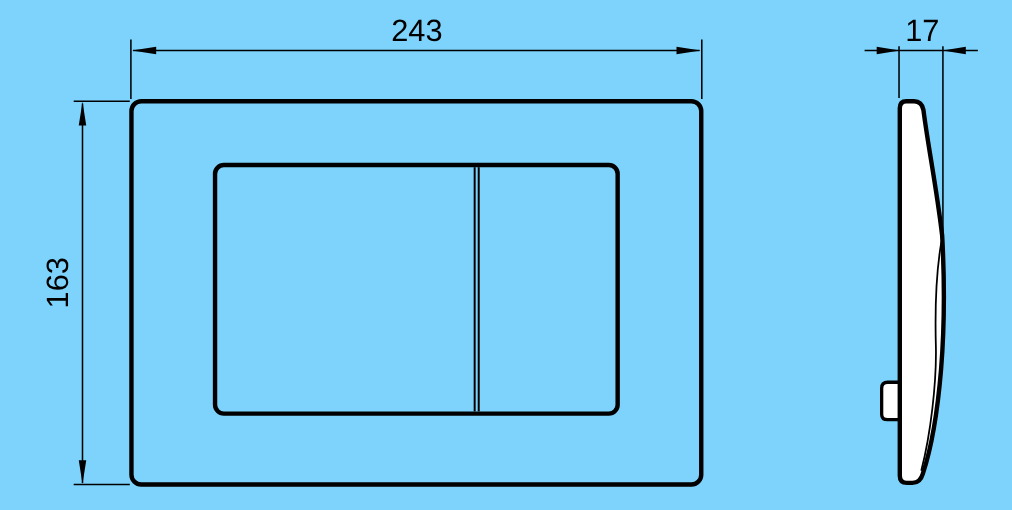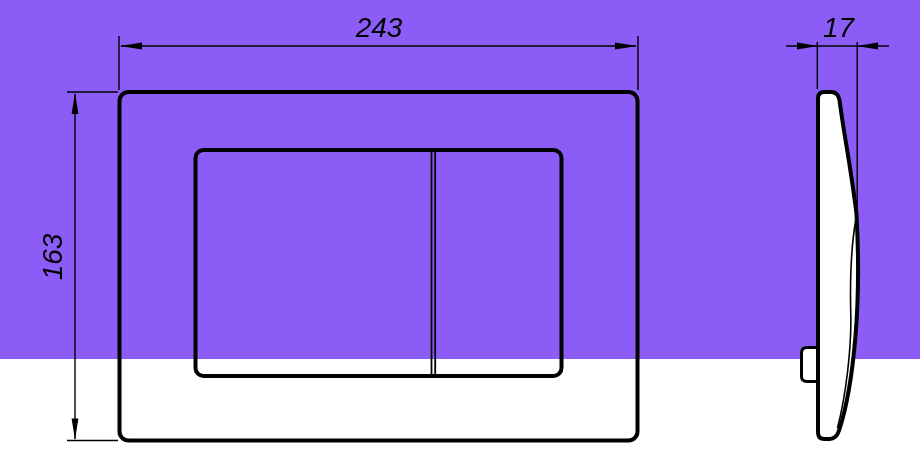--- a/index.html
+++ b/index.html
@@ -7,23 +7,22 @@
     padding: 0;
     background: #ffffff;
     width: 920px;
     height: 464px;
     overflow: hidden;
     font-family: "Liberation Sans", sans-serif;
   }
   .drawing-wrap {
     position: relative;
     width: 920px;
-    height: 359px;
-    background: #8b5cf6;
-    font-style: italic;
+    height: 464px;
+    background: #7dd3fc;
   }
   svg { display: block; }
   .outline {
     fill: none;
     stroke: #000000;
     stroke-width: 4;
     stroke-linejoin: round;
     stroke-linecap: round;
   }
   .outline-filled {

